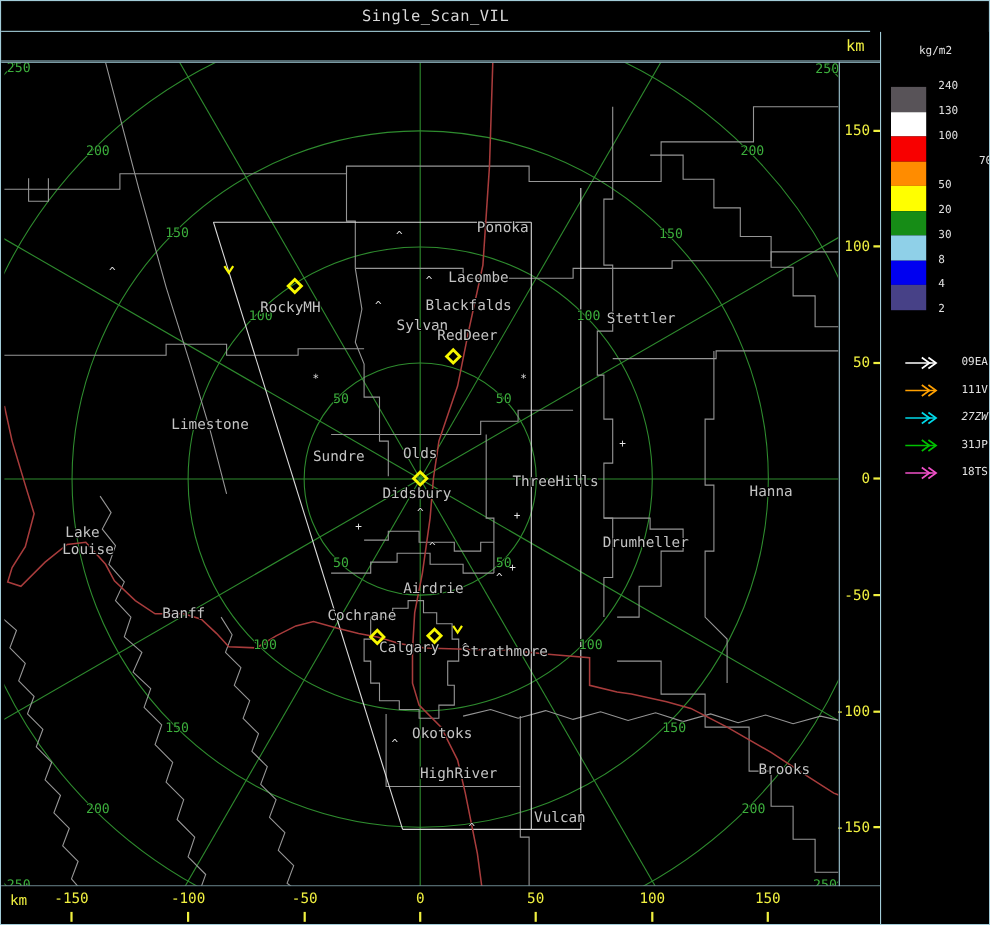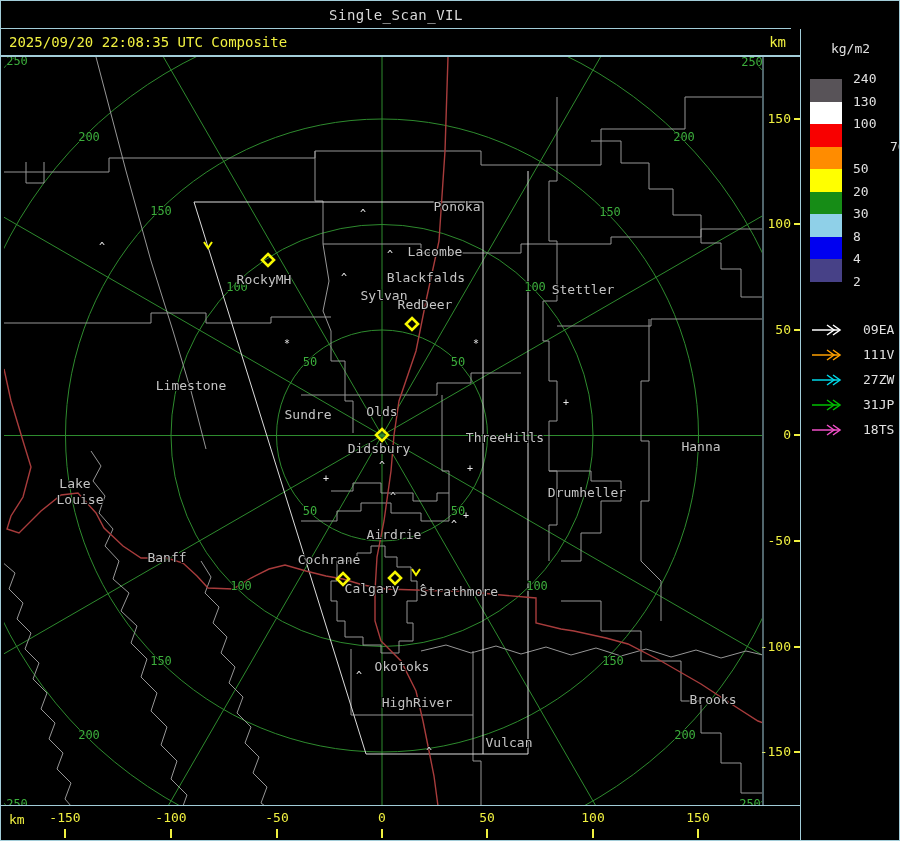--- a/index.html
+++ b/index.html
@@ -23,42 +23,41 @@
   #map{position:absolute;left:0;top:55px;background:#000;}
   .bottomstrip{
     position:absolute;left:0;top:805px;width:799px;height:34px;background:#000;
     color:#f0f040;font-size:13px;
   }
   .bottomstrip .unit-bl{position:absolute;left:8px;top:6px;}
   .blabel{position:absolute;top:4px;transform:translateX(-50%);}
   .btick{position:absolute;top:23px;width:2px;height:9px;background:#f0f040;}
   .sidebar{
     position:absolute;left:799px;top:28px;width:99px;height:811px;background:#000;
-    border-left:1px solid #a2ccd8;color:#e0e0e0;font-size:13px;
+    border-left:1px solid #a2ccd8;color:#e0e0e0;font-size:10px;
   }
   .sidebar .cbunit{position:absolute;left:0;top:12px;width:99px;text-align:center;}
   .swatch{position:absolute;left:9px;width:32px;}
   .cblabel{position:absolute;left:52px;transform:translateY(-55%);}
-  .strow{position:absolute;left:10px;height:16px;}
+  .strow{position:absolute;left:21px;height:16px;}
   .stlabel{position:absolute;left:52px;transform:translateY(-55%);}
   svg text{paint-order:stroke;stroke:#000;stroke-width:2px;}
   svg text.city{fill:#c4c4c4;font-size:13px;font-family:"DejaVu Sans Mono",monospace;}
   svg text.ring{fill:#3cae3c;font-size:12px;stroke-width:1.5px;font-family:"DejaVu Sans Mono",monospace;}
   svg text.ylab{fill:#f0f040;font-size:13px;font-family:"DejaVu Sans Mono",monospace;}
   svg text.mk{fill:#e8e8e8;font-size:10px;stroke-width:1px;font-family:"DejaVu Sans Mono",monospace;}
 </style>
 </head>
 <body>
 
 <div class="screen">
   <div class="titlebar">
     <span>Single_Scan_VIL</span>
   </div>
   <div class="infobar">
-    <span class="stamp">2025/09/20 22:08:35 UTC Composite</span>
     <span class="unit-tr">km</span>
   </div>
 
   <svg id="map" width="799" height="750">
       <defs>
         <clipPath id="mapclip">
           <rect x="3" y="1" width="758" height="748"></rect>
         </clipPath>
       </defs>
       <g clip-path="url(#mapclip)">
@@ -248,21 +247,21 @@
           </svg><span class="stlabel" style="top: 7px;">09EA</span></div>
         <div class="strow" style="top: 319px;"><svg width="36" height="14">
             <line x1="1" y1="7" x2="28" y2="7" stroke="#ffa000" stroke-width="1.5"></line>
             <polyline points="22,2 29,7 22,12" fill="none" stroke="#ffa000" stroke-width="1.5"></polyline>
             <polyline points="16,2 23,7 16,12" fill="none" stroke="#ffa000" stroke-width="1.5"></polyline>
           </svg><span class="stlabel" style="top: 7px;">111V</span></div>
         <div class="strow" style="top: 344px;"><svg width="36" height="14">
             <line x1="1" y1="7" x2="28" y2="7" stroke="#00d8e8" stroke-width="1.5"></line>
             <polyline points="22,2 29,7 22,12" fill="none" stroke="#00d8e8" stroke-width="1.5"></polyline>
             <polyline points="16,2 23,7 16,12" fill="none" stroke="#00d8e8" stroke-width="1.5"></polyline>
-          </svg><span class="stlabel" style="top: 7px;">27ZW</span></div>
+          </svg><span class="stlabel" style="top: 7px; font-style: italic;">27ZW</span></div>
         <div class="strow" style="top: 369px;"><svg width="36" height="14">
             <line x1="1" y1="7" x2="28" y2="7" stroke="#00c000" stroke-width="1.5"></line>
             <polyline points="22,2 29,7 22,12" fill="none" stroke="#00c000" stroke-width="1.5"></polyline>
             <polyline points="16,2 23,7 16,12" fill="none" stroke="#00c000" stroke-width="1.5"></polyline>
           </svg><span class="stlabel" style="top: 7px;">31JP</span></div>
         <div class="strow" style="top: 394px;"><svg width="36" height="14">
             <line x1="1" y1="7" x2="28" y2="7" stroke="#f050c8" stroke-width="1.5"></line>
             <polyline points="22,2 29,7 22,12" fill="none" stroke="#f050c8" stroke-width="1.5"></polyline>
             <polyline points="16,2 23,7 16,12" fill="none" stroke="#f050c8" stroke-width="1.5"></polyline>
           </svg><span class="stlabel" style="top: 7px;">18TS</span></div>

